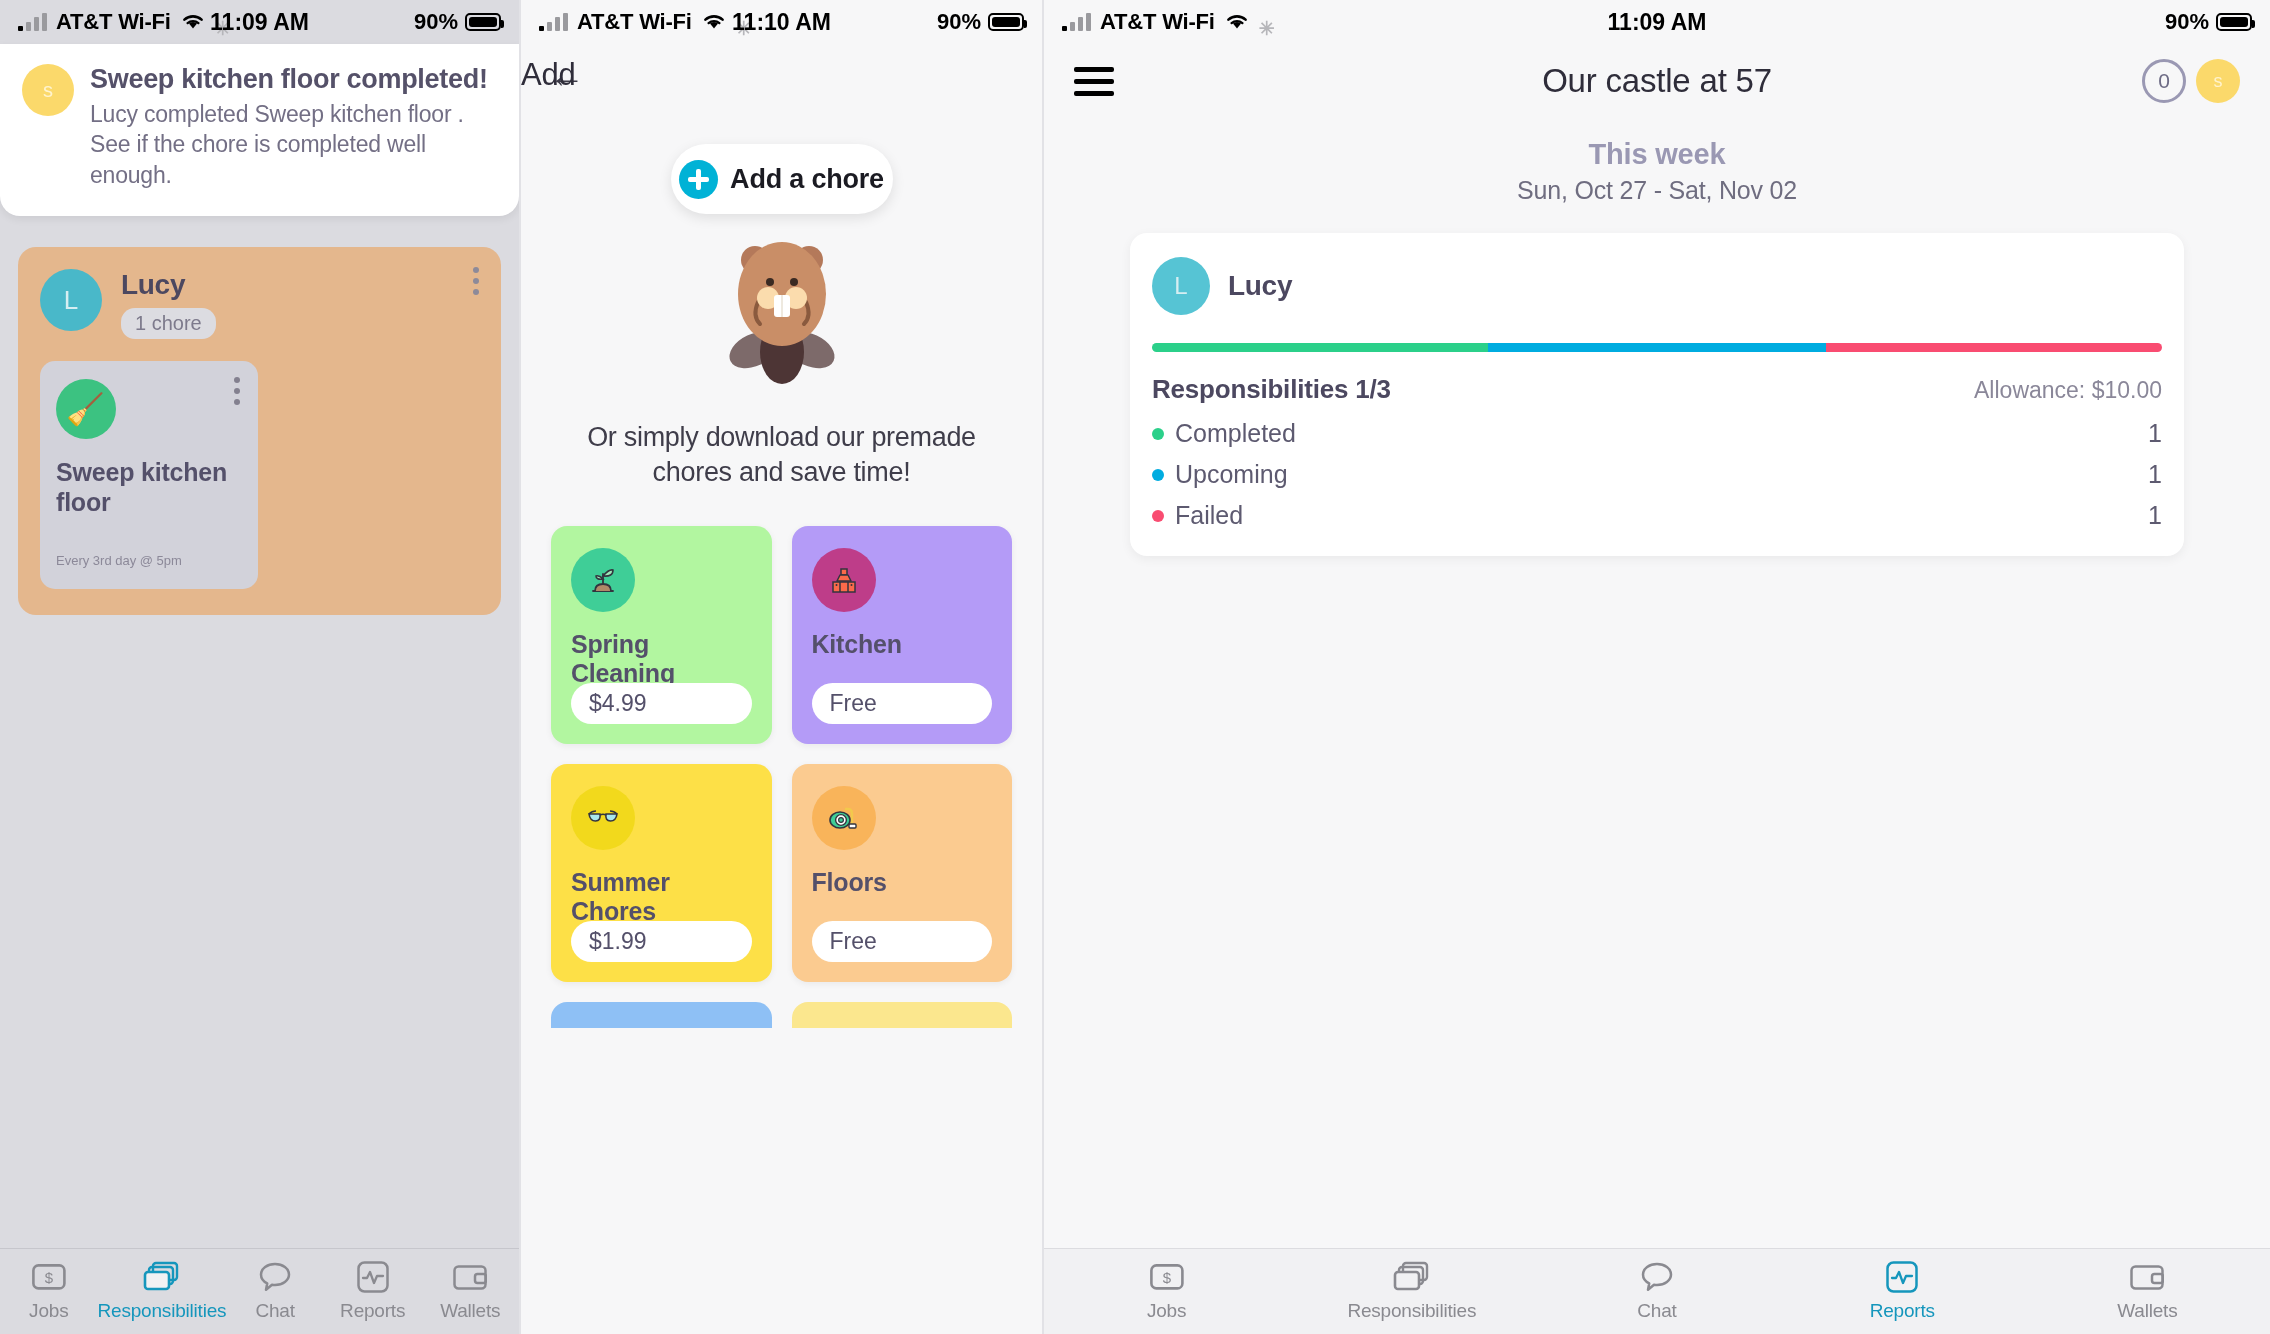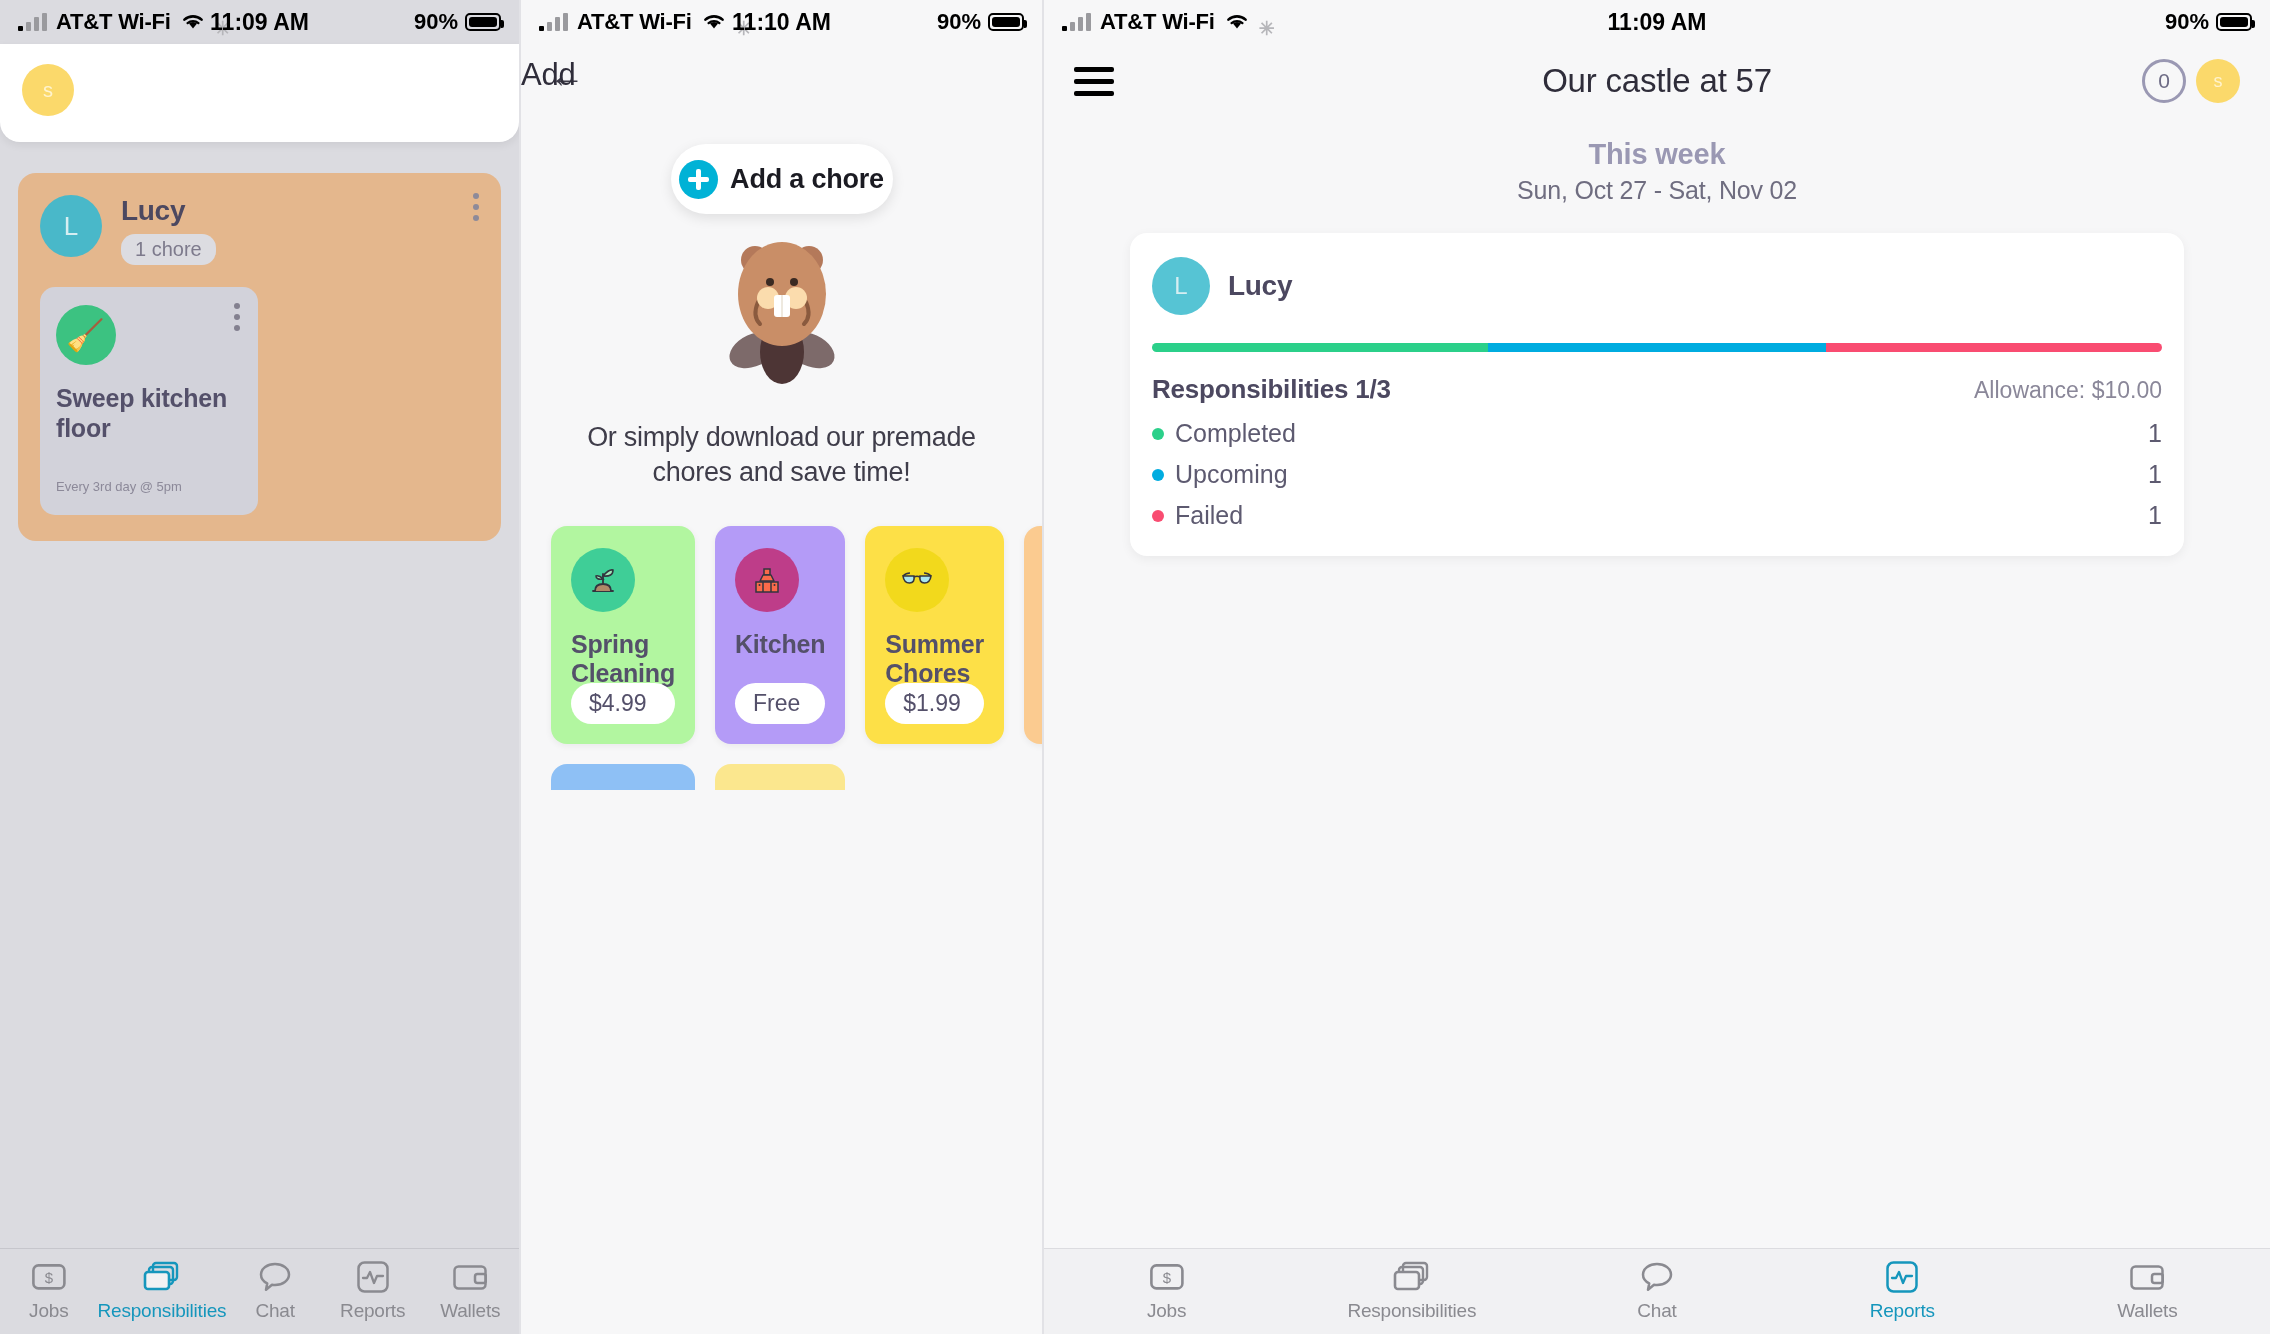--- a/index.html
+++ b/index.html
@@ -117,21 +117,21 @@
   .plus-circle::after { top: 9px; bottom: 9px; left: 17px; width: 5px; }
   .add-chore-label { font-size: 27px; font-weight: bold; color: #1b1b22; letter-spacing: -0.2px; }
 
   .mascot { margin: 18px auto 0 auto; width: 180px; height: 160px; display:block; }
 
   .premade-text {
     margin: 28px auto 0 auto; width: 440px; text-align: center;
     font-size: 27px; color: #3f3d4a; line-height: 1.3; letter-spacing: -0.3px;
   }
 
-  .packs { margin: 36px 30px 0 30px; display: grid; grid-template-columns: 1fr 1fr 1fr 1fr; gap: 20px; }
+  .packs { margin: 36px 30px 0 30px; display: grid; grid-template-columns: 1fr 1fr; gap: 20px; }
   .pack {
     border-radius: 16px; padding: 22px 20px 22px 20px; height: 218px;
     position: relative; display: flex; flex-direction: column;
     box-shadow: 0 2px 7px rgba(0,0,0,0.06);
   }
   .pack-ico {
     width: 64px; height: 64px; border-radius: 50%;
     display: flex; align-items: center; justify-content: center; font-size: 31px;
   }
   .pack-name { margin-top: 18px; font-size: 25px; font-weight: bold; color: #54506a; letter-spacing: -0.2px; }
@@ -213,20 +213,24 @@
       <div class="sb-right">
         <span class="sb-batt-num">90%</span>
         <span class="sb-batt">
             <i></i>
           </span>
       </div>
     </div>
 
     <div class="toast">
       <div class="toast-avatar">s</div>
+      <div>
+        <div class="toast-title">Sweep kitchen floor  completed!</div>
+        <div class="toast-body">Lucy completed Sweep kitchen floor . See if the chore is completed well enough.</div>
+      </div>
     </div>
 
     <div class="member-card">
       <div class="member-menu">
           <i></i>
           <i></i>
           <i></i>
         </div>
       <div class="member-head">
         <div class="member-avatar">L</div>

